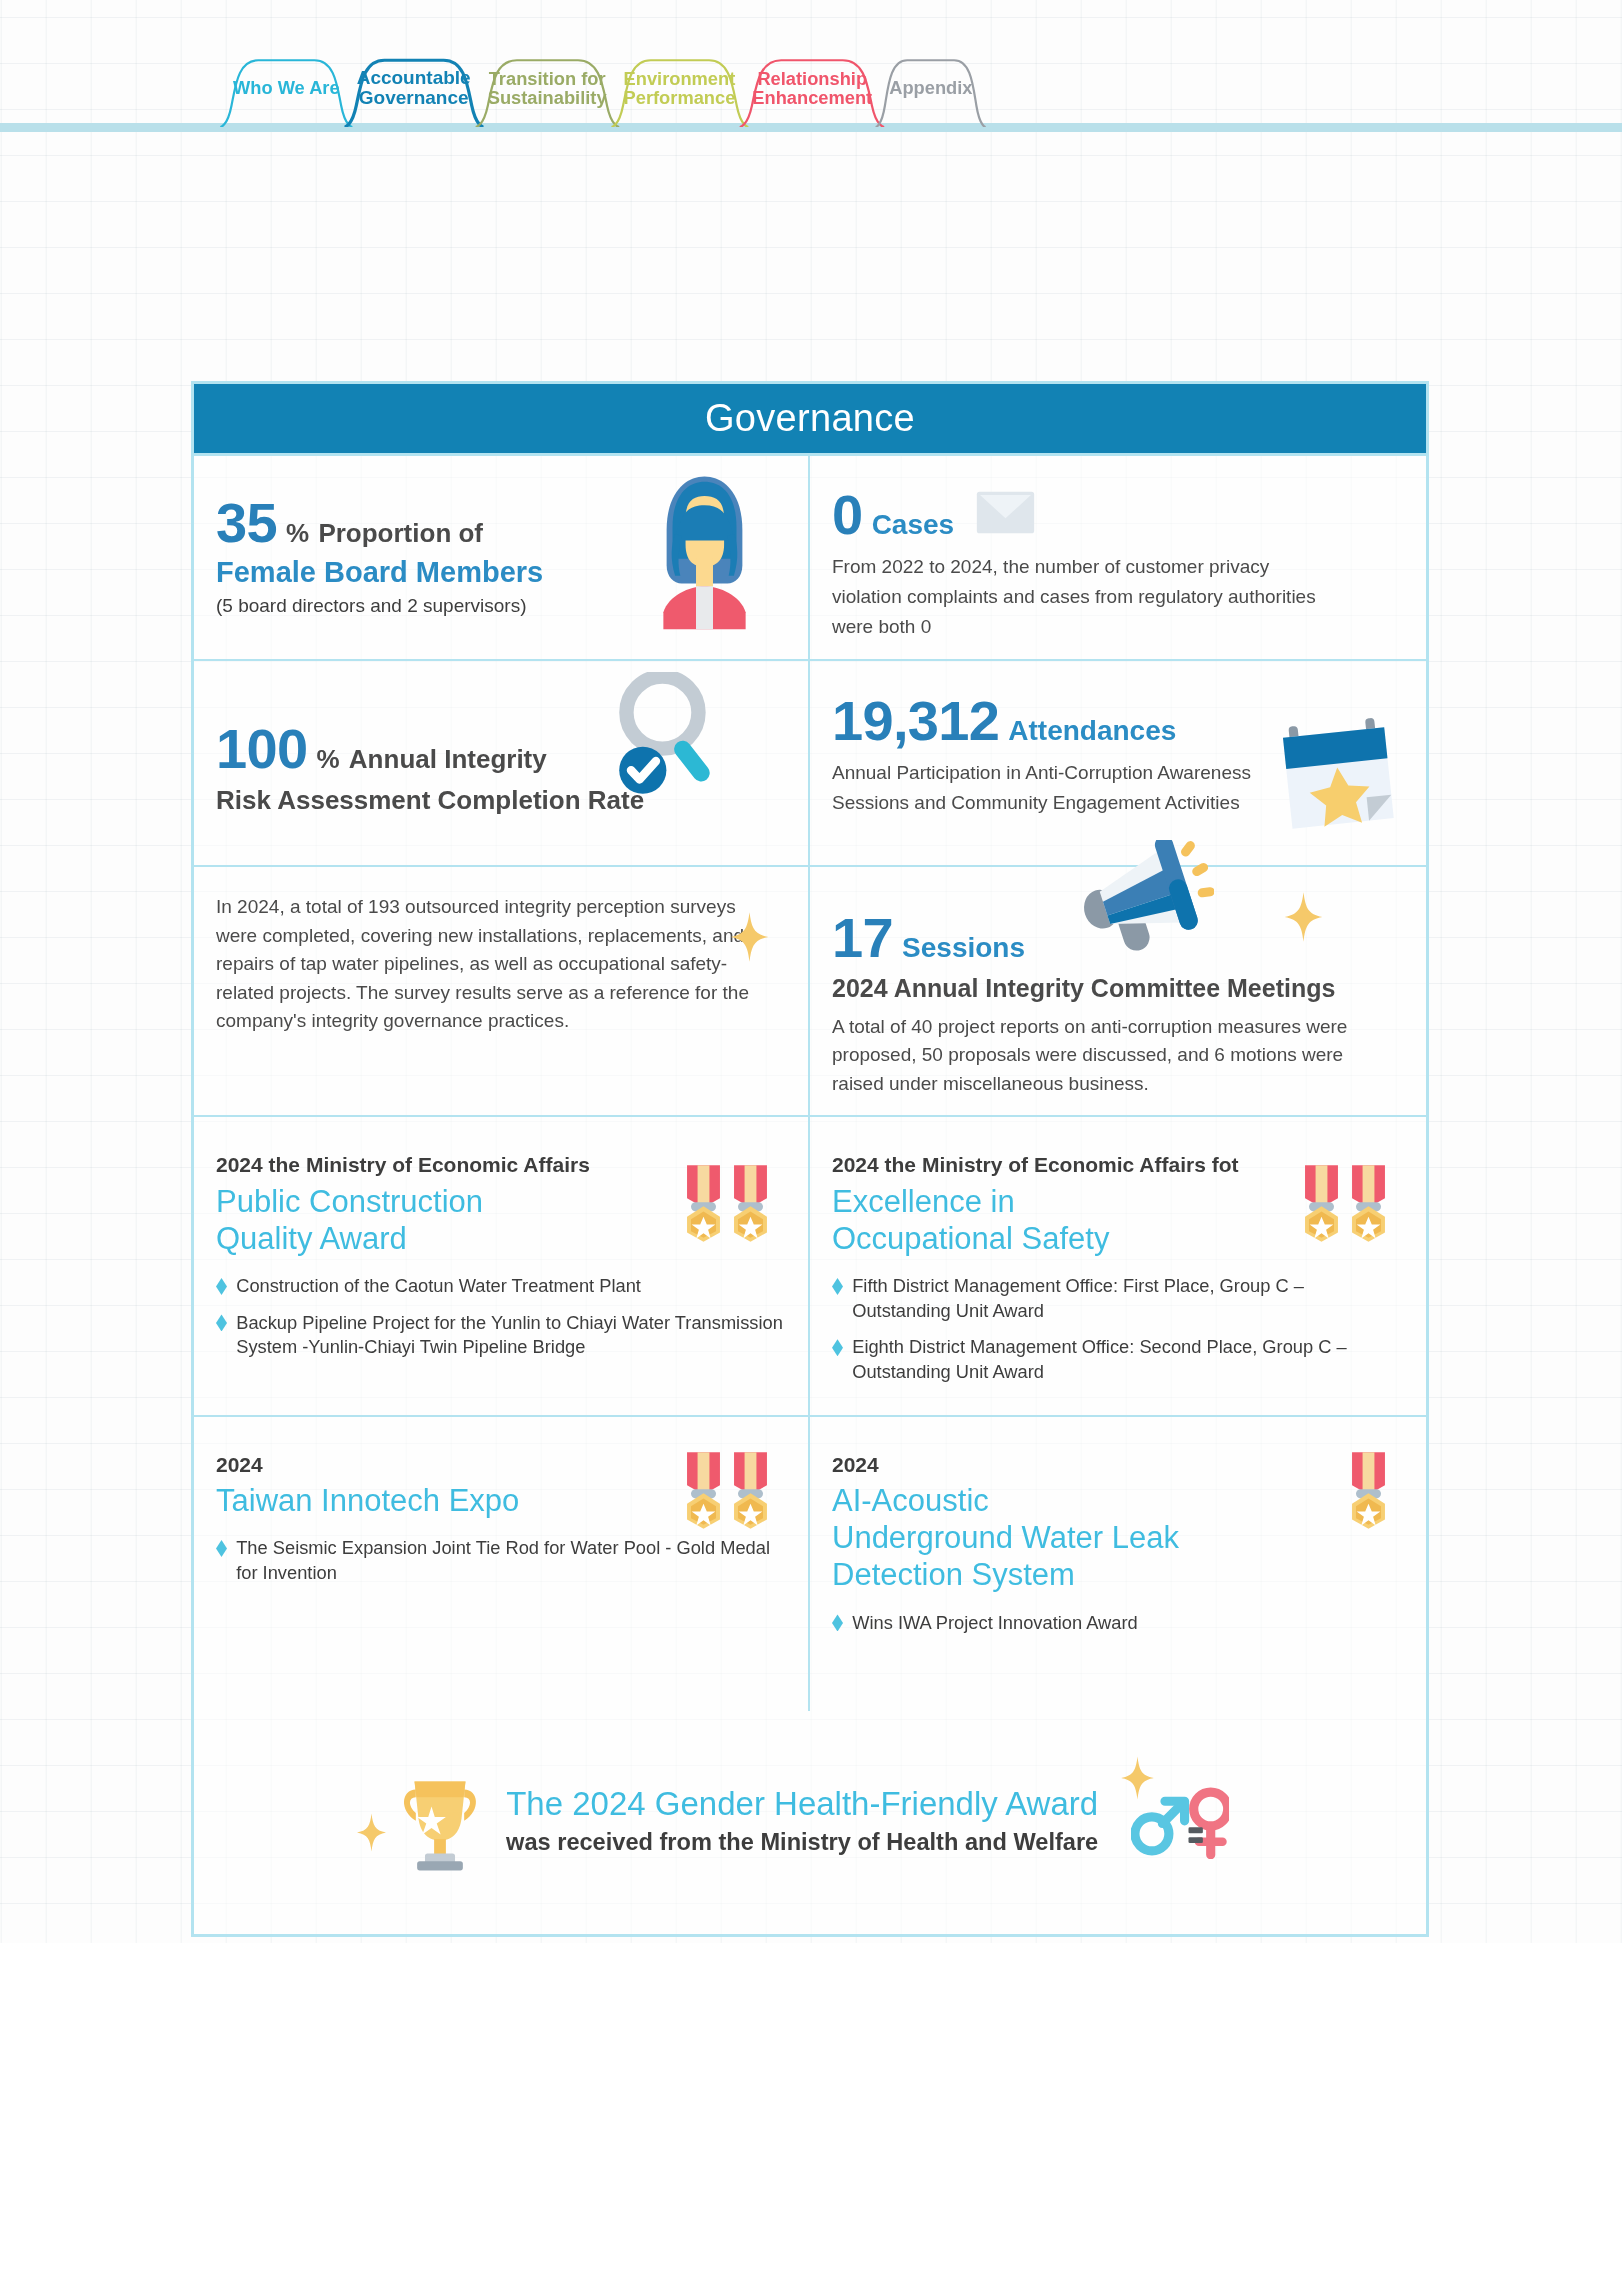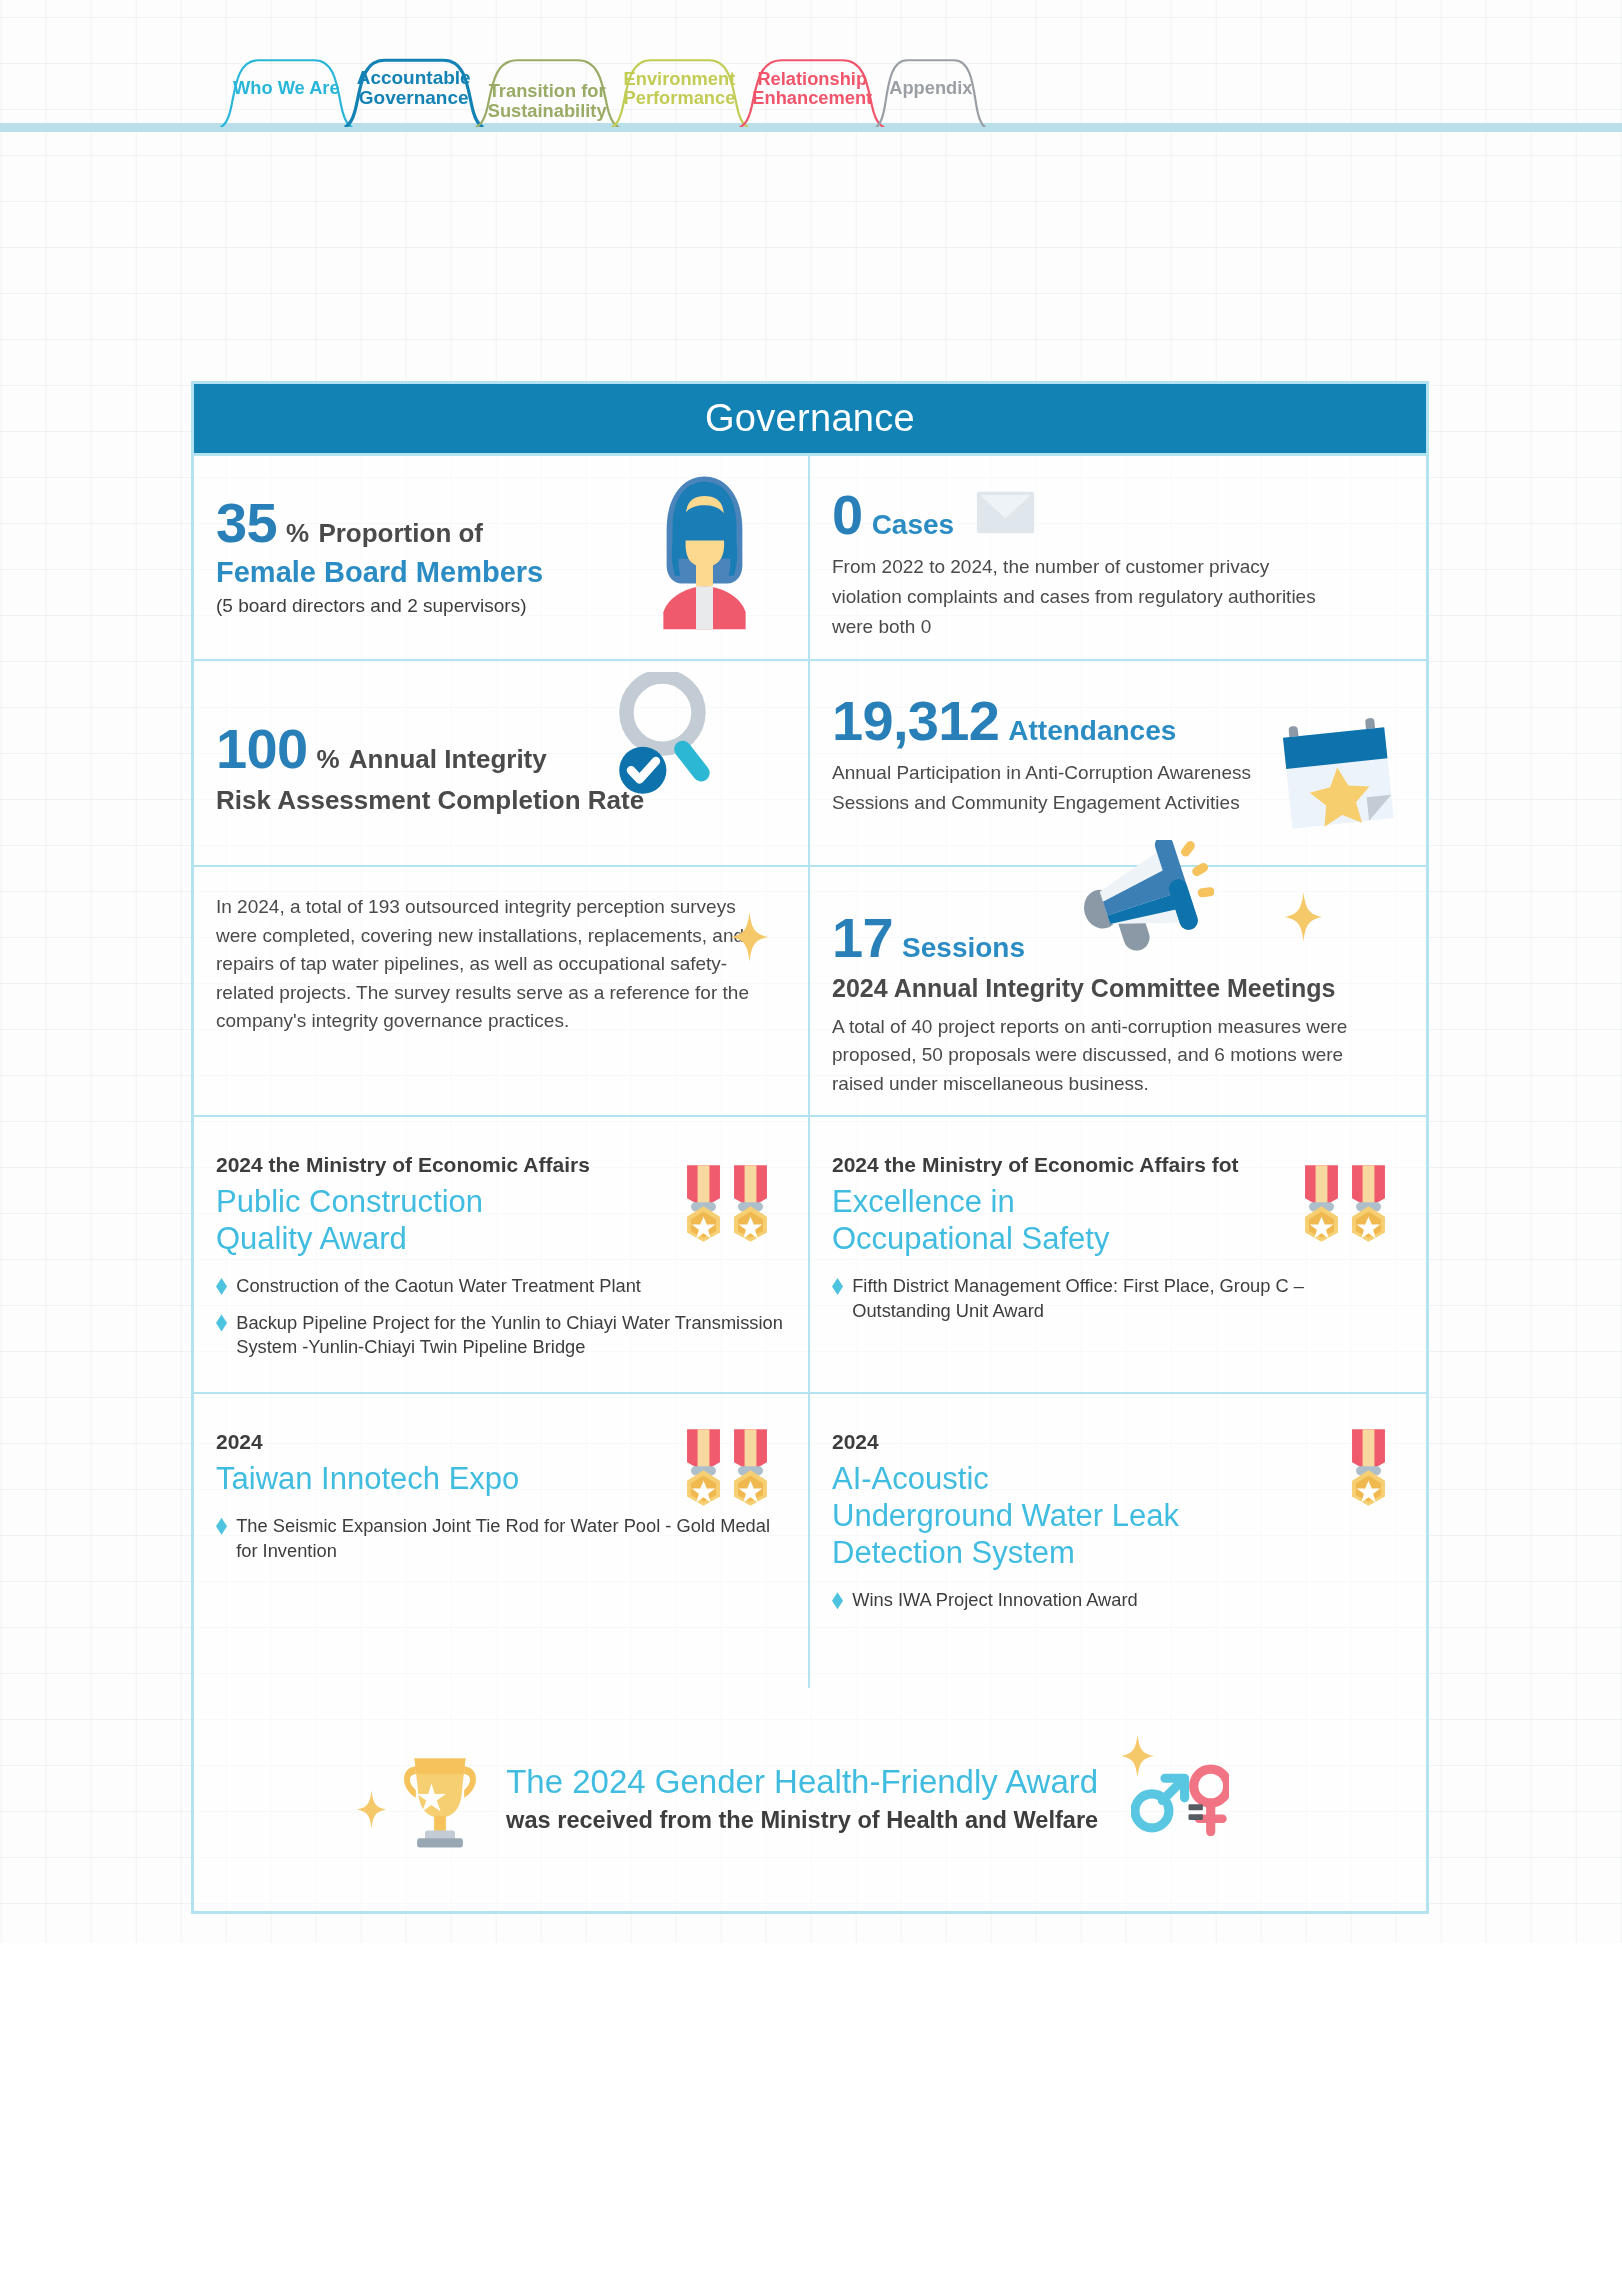--- a/index.html
+++ b/index.html
@@ -151,21 +151,21 @@
   <div class="navbar">
     <div class="nav-underline"></div>
     <div class="tabs" id="tabs-host">
         <div class="tab" style="color: rgb(41, 182, 216); margin-left: 0px; font-size: 18.3px;"><svg class="tabshape" viewBox="0 0 100 100" preserveAspectRatio="none">
             <path d="M3 100 C3 100 8 100 11 70 C14 40 16 6 30 6 L70 6 C84 6 86 40 89 70 C92 100 97 100 97 100" fill="none" stroke="#29b6d8" stroke-width="2.2" vector-effect="non-scaling-stroke"></path>
           </svg><span class="tablabel">Who We Are</span></div>
         <div class="tab" style="color: rgb(18, 130, 180); margin-left: -17px; font-size: 19px;"><svg class="tabshape" viewBox="0 0 100 100" preserveAspectRatio="none">
             <path d="M3 100 C3 100 8 100 11 70 C14 40 16 6 30 6 L70 6 C84 6 86 40 89 70 C92 100 97 100 97 100" fill="none" stroke="#1282b4" stroke-width="3.2" vector-effect="non-scaling-stroke"></path>
           </svg><span class="tablabel">Accountable
 Governance</span></div>
-        <div class="tab" style="color: rgb(154, 171, 102); margin-left: -17px; font-size: 18.3px; align-items: flex-end;"><svg class="tabshape" viewBox="0 0 100 100" preserveAspectRatio="none">
+        <div class="tab" style="color: rgb(154, 171, 102); margin-left: -17px; font-size: 18.3px;"><svg class="tabshape" viewBox="0 0 100 100" preserveAspectRatio="none">
             <path d="M3 100 C3 100 8 100 11 70 C14 40 16 6 30 6 L70 6 C84 6 86 40 89 70 C92 100 97 100 97 100" fill="none" stroke="#9aab66" stroke-width="2.2" vector-effect="non-scaling-stroke"></path>
           </svg><span class="tablabel">Transition for
 Sustainability</span></div>
         <div class="tab" style="color: rgb(194, 204, 85); margin-left: -17px; font-size: 18.3px;"><svg class="tabshape" viewBox="0 0 100 100" preserveAspectRatio="none">
             <path d="M3 100 C3 100 8 100 11 70 C14 40 16 6 30 6 L70 6 C84 6 86 40 89 70 C92 100 97 100 97 100" fill="none" stroke="#c2cc55" stroke-width="2.2" vector-effect="non-scaling-stroke"></path>
           </svg><span class="tablabel">Environment
 Performance</span></div>
         <div class="tab" style="color: rgb(240, 85, 107); margin-left: -17px; font-size: 18.3px;"><svg class="tabshape" viewBox="0 0 100 100" preserveAspectRatio="none">
             <path d="M3 100 C3 100 8 100 11 70 C14 40 16 6 30 6 L70 6 C84 6 86 40 89 70 C92 100 97 100 97 100" fill="none" stroke="#f0556b" stroke-width="2.2" vector-effect="non-scaling-stroke"></path>
           </svg><span class="tablabel">Relationship
@@ -341,20 +341,24 @@
           </div>
           <div class="cell" style="padding-top: 35px; padding-bottom: 30px; min-height: 275px;">
             <div class="award-year">2024 the Ministry of Economic Affairs fot</div>
             <div class="award-title" style="white-space:pre-line;">Excellence in
 Occupational Safety</div>
             <div class="bullets">
               <div class="bullet">
                 <span class="diamond"></span>
                 <span class="bullet-text">Fifth District Management Office: First Place, Group C – Outstanding Unit Award</span>
               </div>
+              <div class="bullet">
+                <span class="diamond"></span>
+                <span class="bullet-text">Eighth District Management Office: Second Place, Group C – Outstanding Unit Award</span>
+              </div>
             </div>
             <span class="icon" style="right:37px; top:47px; display:flex; gap:6.5px;">
               <svg width="41" height="79" viewBox="0 0 62 120">
                 <path d="M6 2 L56 2 L56 52 L31 66 L6 52 Z" fill="#ef5a6d"></path>
                 <rect x="22" y="2" width="18" height="60" fill="#f7d9a0"></rect>
                 <rect x="12" y="58" width="38" height="14" rx="7" fill="#aebfcc"></rect>
                 <path d="M31 64 L56 80 L56 104 L31 118 L6 104 L6 80 Z" fill="#f7cf73"></path>
                 <path d="M31 72 L50 84 L50 102 L31 112 L12 102 L12 84 Z" fill="#f0b950"></path>
                 <path d="M31 80 L36 92 L49 92 L38 100 L42 113 L31 105 L20 113 L24 100 L13 92 L26 92 Z" fill="#ffffff"></path>
               </svg>

